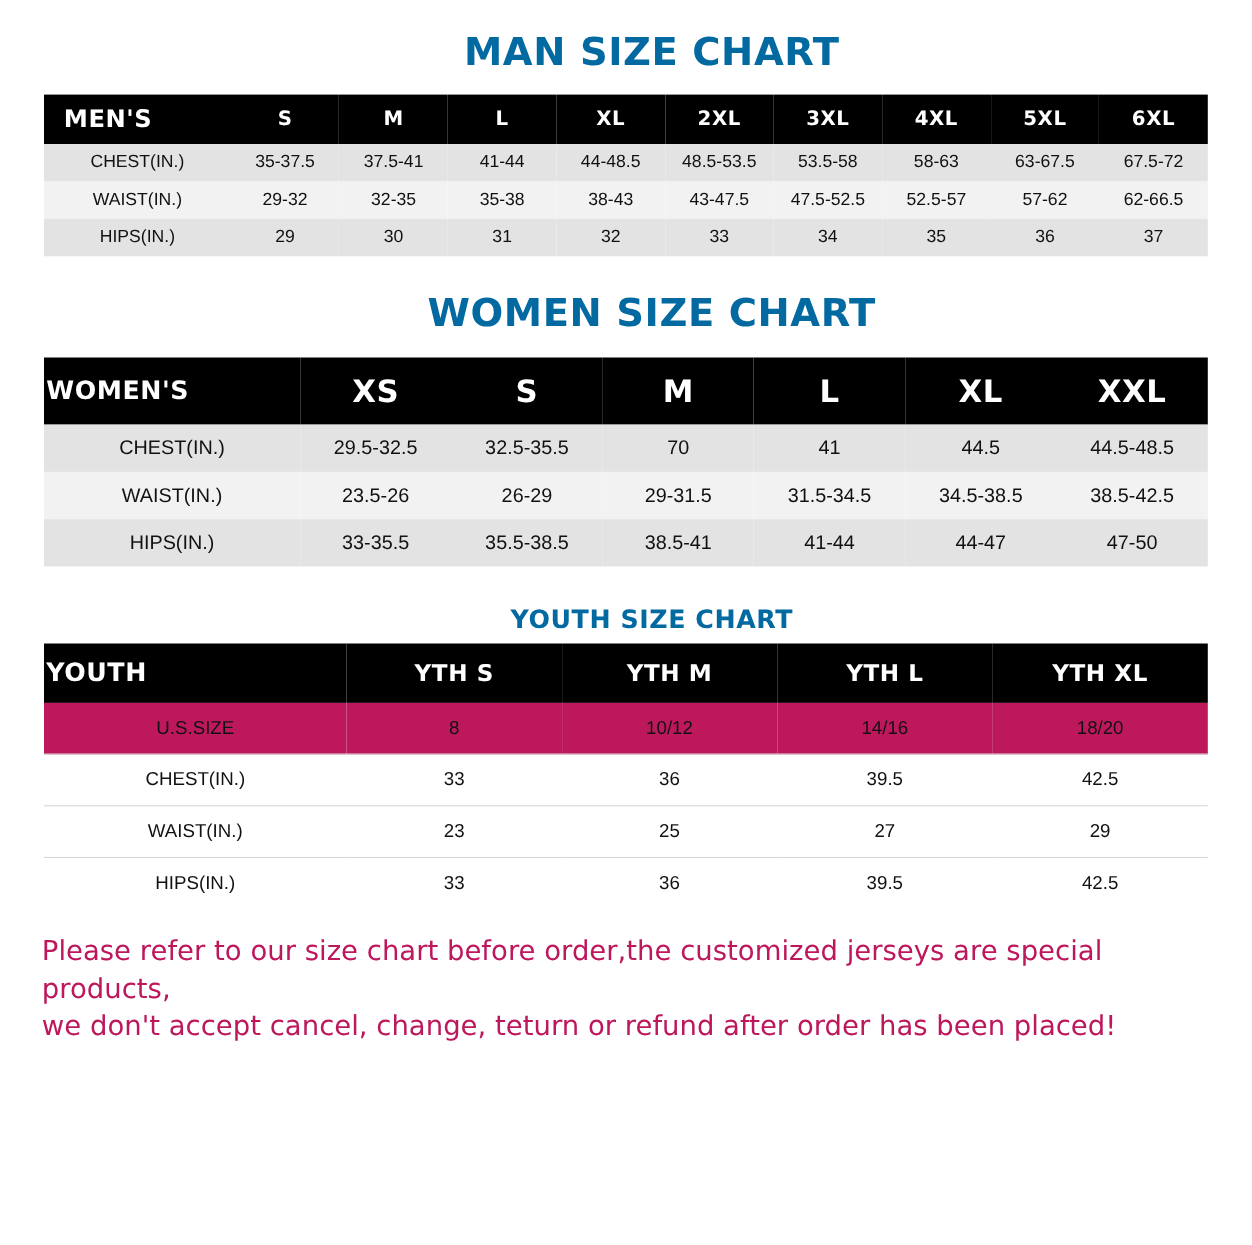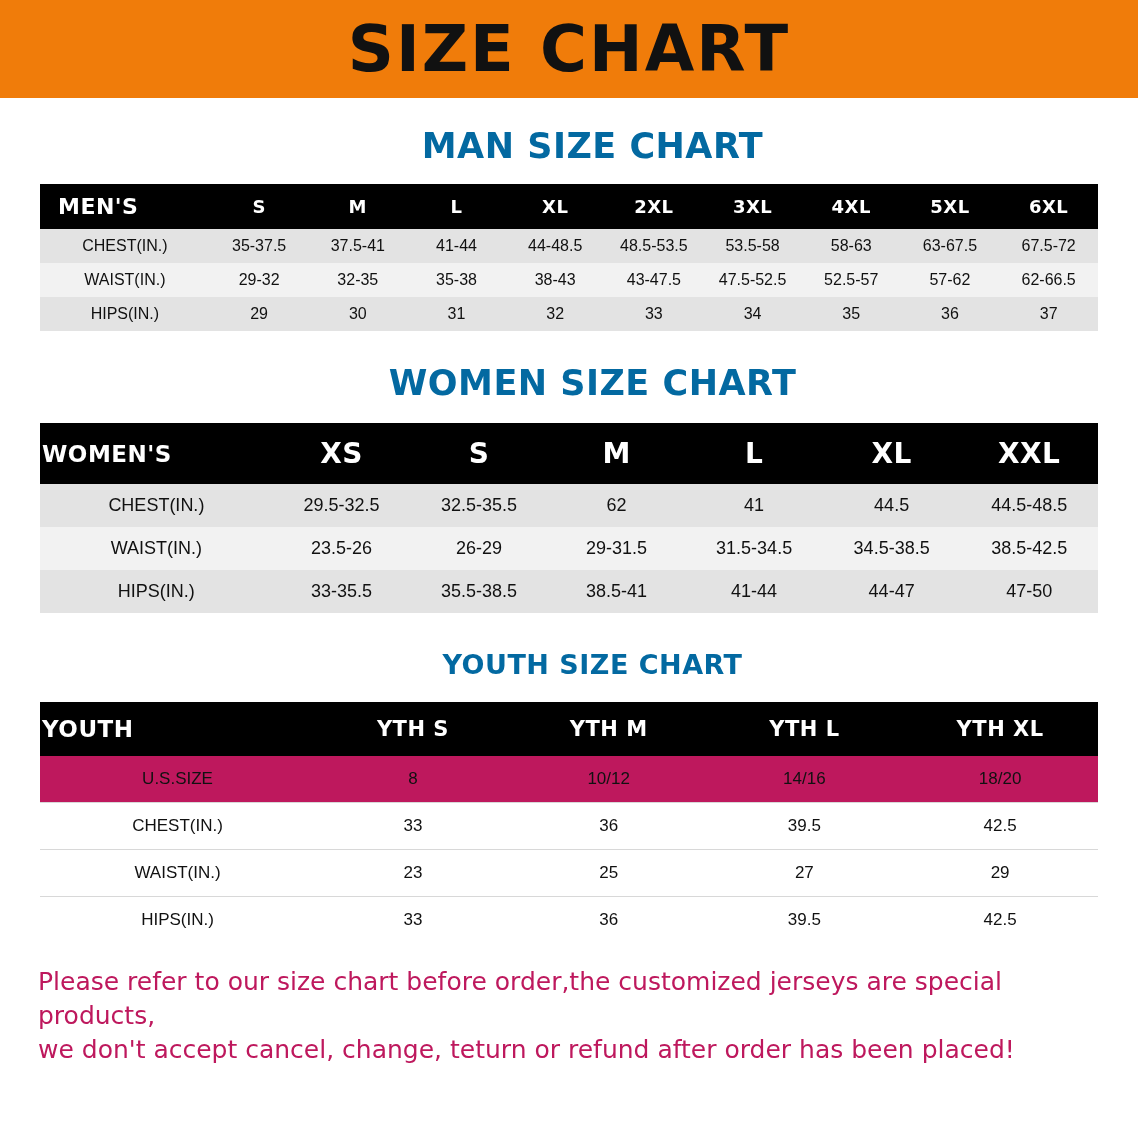--- a/index.html
+++ b/index.html
@@ -41,21 +41,21 @@
   .section-title {
     text-align: center;
     font-family: "DejaVu Sans", sans-serif;
     font-weight: bold;
     color: #0369a1;
     letter-spacing: 0.5px;
     padding-left: 47px;
   }
   .title-man   { font-size: 35px; margin-top: 28px; margin-bottom: 18px; }
   .title-women { font-size: 35px; margin-top: 32px; margin-bottom: 20px; }
-  .title-youth { font-size: 27px; margin-top: 36px; margin-bottom: 22px; }
+  .title-youth { font-size: 23px; margin-top: 36px; margin-bottom: 8px; }
 
   
   .tbl-wrap {
     padding: 0 40px;
   }
   table {
     width: 100%;
     border-collapse: collapse;
     table-layout: fixed;
   }
@@ -120,23 +120,20 @@
     line-height: 1.35;
     text-align: left;
   }
   .note span { display: block; }
 </style>
 </head>
 <body>
 
 <div class="page">
 
-  <div class="banner">
-    <div class="banner-title">SIZE CHART</div>
-  </div>
 
   <div class="section-title title-man">MAN SIZE CHART</div>
   <div class="tbl-wrap">
     <table class="men grey-a">
       <colgroup>
         <col style="width:16%">
           <col style="width:9.3%">
           <col style="width:9.3%">
           <col style="width:9.3%">
         <col style="width:9.3%">
@@ -222,21 +219,21 @@
           <th>L</th>
           <th>XL</th>
           <th>XXL</th>
         </tr>
       </thead>
       <tbody>
         <tr>
           <td class="rowhead">CHEST(IN.)</td>
           <td>29.5-32.5</td>
           <td>32.5-35.5</td>
-          <td>62</td>
+          <td>70</td>
           <td>41</td>
           <td>44.5</td>
           <td>44.5-48.5</td>
         </tr>
         <tr>
           <td class="rowhead">WAIST(IN.)</td>
           <td>23.5-26</td>
           <td>26-29</td>
           <td>29-31.5</td>
           <td>31.5-34.5</td>

